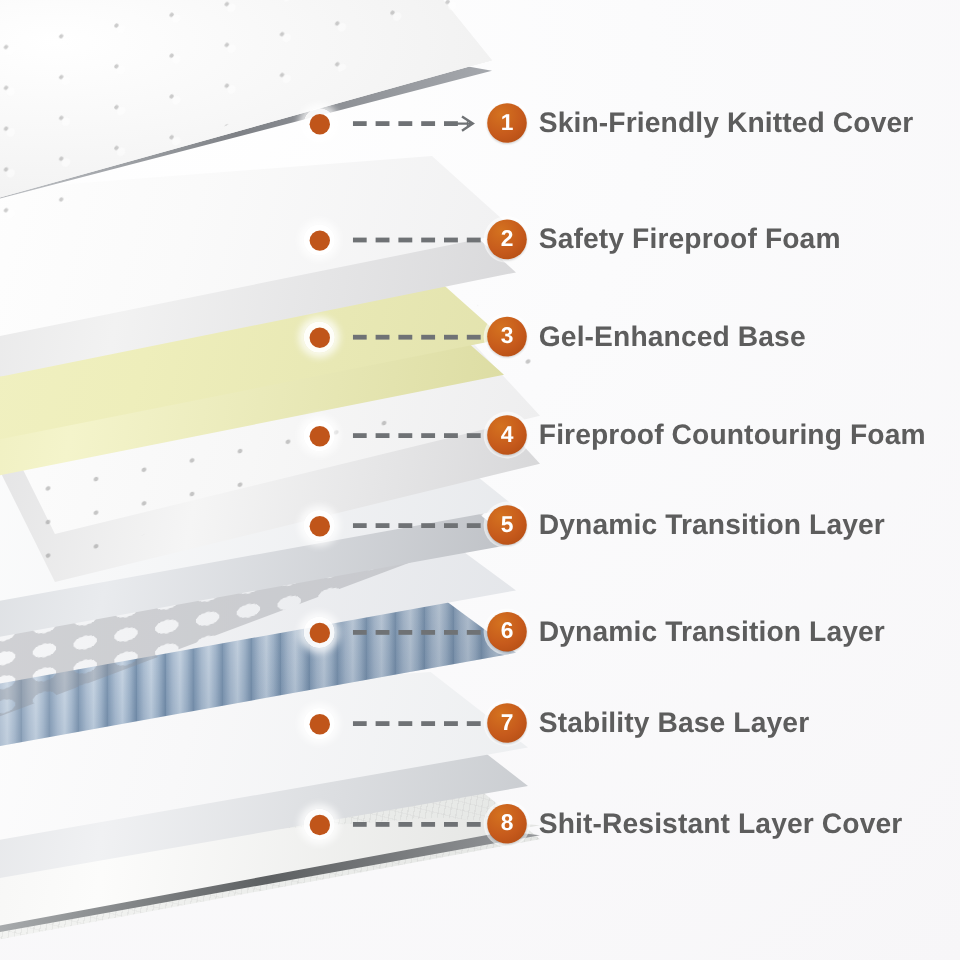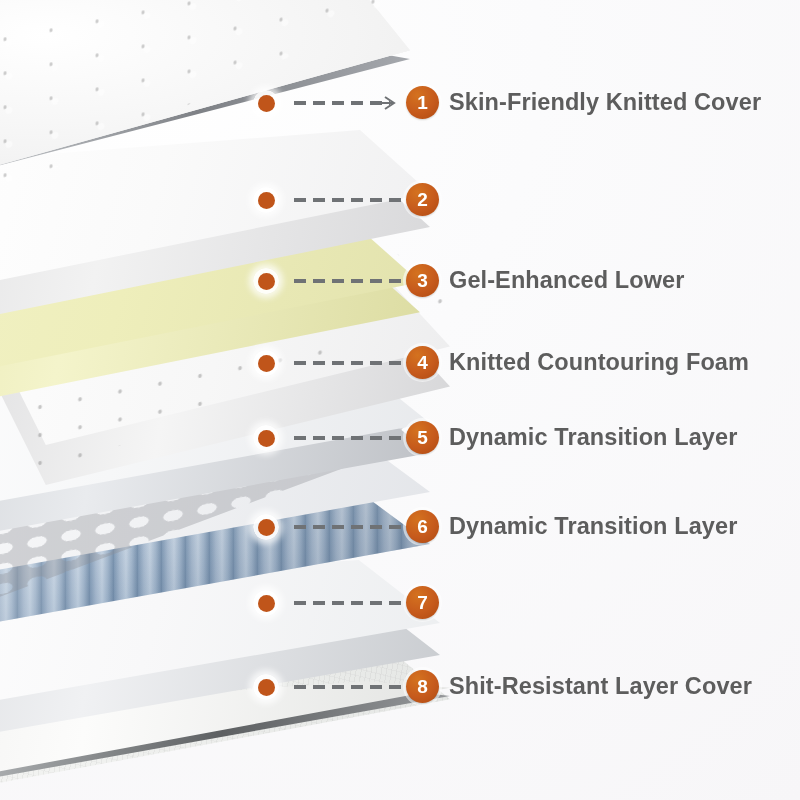--- a/index.html
+++ b/index.html
@@ -260,40 +260,41 @@
         <div class="lbl" style="left: 449px; top: 3px; color: rgb(93, 93, 93);">Skin-Friendly Knitted Cover</div>
       </div>
       <div class="callout" style="left: 0px; top: 183px; width: 800px;">
         <div class="dot-wrap" style="left: 253px; top: 4px;">
           <div class="dot" style="background: rgb(192, 85, 26);"></div>
         </div>
         <div class="dashline" style="left: 294px; top: 15px; width: 112px;"></div>
         <div class="numcircle" style="left: 406px; top: 0px;">
           <span>2</span>
         </div>
+        <div class="lbl" style="left: 449px; top: 3px; color: rgb(93, 93, 93);">Safety Fireproof Foam</div>
       </div>
       <div class="callout" style="left: 0px; top: 264px; width: 800px;">
         <div class="dot-wrap" style="left: 253px; top: 4px;">
           <div class="dot" style="background: rgb(192, 85, 26);"></div>
         </div>
         <div class="dashline" style="left: 294px; top: 15px; width: 112px;"></div>
         <div class="numcircle" style="left: 406px; top: 0px;">
           <span>3</span>
         </div>
-        <div class="lbl" style="left: 449px; top: 3px; color: rgb(93, 93, 93);">Gel-Enhanced Lower</div>
+        <div class="lbl" style="left: 449px; top: 3px; color: rgb(93, 93, 93);">Gel-Enhanced Base</div>
       </div>
       <div class="callout" style="left: 0px; top: 346px; width: 800px;">
         <div class="dot-wrap" style="left: 253px; top: 4px;">
           <div class="dot" style="background: rgb(192, 85, 26);"></div>
         </div>
         <div class="dashline" style="left: 294px; top: 15px; width: 112px;"></div>
         <div class="numcircle" style="left: 406px; top: 0px;">
           <span>4</span>
         </div>
-        <div class="lbl" style="left: 449px; top: 3px; color: rgb(93, 93, 93);">Knitted Countouring Foam</div>
+        <div class="lbl" style="left: 449px; top: 3px; color: rgb(93, 93, 93);">Fireproof Countouring Foam</div>
       </div>
       <div class="callout" style="left: 0px; top: 421px; width: 800px;">
         <div class="dot-wrap" style="left: 253px; top: 4px;">
           <div class="dot" style="background: rgb(192, 85, 26);"></div>
         </div>
         <div class="dashline" style="left: 294px; top: 15px; width: 112px;"></div>
         <div class="numcircle" style="left: 406px; top: 0px;">
           <span>5</span>
         </div>
         <div class="lbl" style="left: 449px; top: 3px; color: rgb(93, 93, 93);">Dynamic Transition Layer</div>
@@ -309,20 +310,21 @@
         <div class="lbl" style="left: 449px; top: 3px; color: rgb(93, 93, 93);">Dynamic Transition Layer</div>
       </div>
       <div class="callout" style="left: 0px; top: 586px; width: 800px;">
         <div class="dot-wrap" style="left: 253px; top: 4px;">
           <div class="dot" style="background: rgb(192, 85, 26);"></div>
         </div>
         <div class="dashline" style="left: 294px; top: 15px; width: 112px;"></div>
         <div class="numcircle" style="left: 406px; top: 0px;">
           <span>7</span>
         </div>
+        <div class="lbl" style="left: 449px; top: 3px; color: rgb(93, 93, 93);">Stability Base Layer</div>
       </div>
       <div class="callout" style="left: 0px; top: 670px; width: 800px;">
         <div class="dot-wrap" style="left: 253px; top: 4px;">
           <div class="dot" style="background: rgb(192, 85, 26);"></div>
         </div>
         <div class="dashline" style="left: 294px; top: 15px; width: 112px;"></div>
         <div class="numcircle" style="left: 406px; top: 0px;">
           <span>8</span>
         </div>
         <div class="lbl" style="left: 449px; top: 3px; color: rgb(93, 93, 93);">Shit-Resistant Layer Cover</div>

